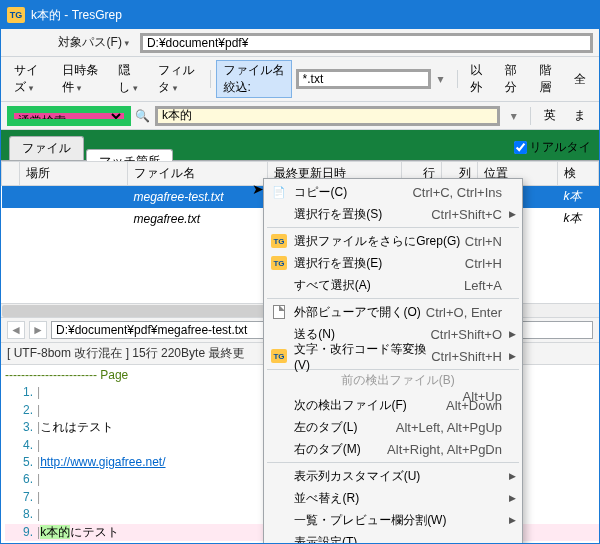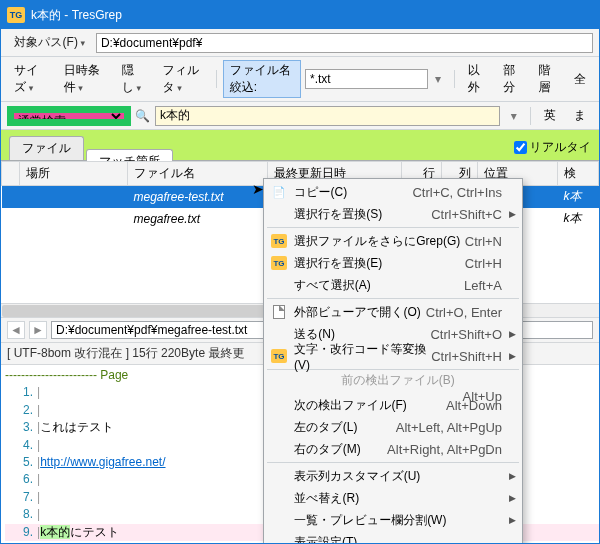--- a/index.html
+++ b/index.html
@@ -2,32 +2,32 @@
 <html><head>
 <meta charset="utf-8">
 <style>
   * { box-sizing: border-box; margin: 0; padding: 0; font-family: "Yu Gothic UI", "Meiryo", sans-serif; font-size: 12px; }
   body { width: 600px; height: 544px; overflow: hidden; background: #fff; border: 1px solid #1979d6; position: relative; }
   
   .titlebar { background: #1979d6; color: #fff; height: 28px; display: flex; align-items: center; padding: 0 6px; gap: 6px; }
   .titlebar .logo { width: 18px; height: 16px; background: #ffc84a; color: #064f9e; font-weight: bold; font-size: 9px; display: inline-flex; align-items: center; justify-content: center; border-radius: 2px; }
   
   .toolbar-row { display: flex; align-items: center; gap: 4px; padding: 3px 6px; border-bottom: 1px solid #d0d5da; background: #f4f4f4; }
-  .toolbar-row .lbl { color: #222; white-space: nowrap; }
+  .toolbar-row .lbl { color: #222; white-space: nowrap; margin-left: 44px; }
   .toolbar-row .drop::after { content: " ▾"; color: #555; font-size: 9px; }
   .toolbar-row .btn { padding: 1px 6px; border: 1px solid transparent; background: transparent; cursor: pointer; }
   .toolbar-row .btn.active { background: #d0e4fb; border: 1px solid #7fb2e6; }
-  .toolbar-row input[type=text] { height: 20px; padding: 0 4px; border: 1px solid #a3a3a3; background: #fff; }
+  .toolbar-row input[type=text] { height: 20px; padding: 0 4px; border: 3px solid #a3a3a3; background: #fff; }
   .sep { width: 1px; height: 18px; background: #cfd4d8; margin: 0 2px; }
   
   select.search-mode { height: 20px; width: 124px; border: 7px solid #22c55e; background: #ec4899; }
   input.search-term { flex: 1; background: #fffadb !important; }
   .mag-icon { width: 16px; height: 16px; display: inline-flex; align-items: center; justify-content: center; color: #555; }
   
-  .tabstrip { display: flex; align-items: flex-end; padding: 6px 8px 0 8px; border-bottom: 1px solid #a8acb0; background: #bef264; }
+  .tabstrip { display: flex; align-items: flex-end; padding: 6px 8px 0 8px; border-bottom: 1px solid #a8acb0; background: #15803d; }
   .tab { padding: 3px 12px; border: 1px solid #a8acb0; border-bottom: none; background: #ececec; margin-right: 2px; border-radius: 3px 3px 0 0; cursor: pointer; }
   .tab.on { background: #fff; position: relative; top: 13px; }
   .rt-check { margin-left: auto; display: flex; align-items: center; gap: 3px; padding-bottom: 4px; }
   
   .grid-wrap { height: 156px; overflow: hidden; position: relative; background: #fff; }
   table.grid { width: 100%; border-collapse: collapse; }
   table.grid th { background: #f4f4f4; border: 1px solid #d4d7da; padding: 3px 6px; text-align: left; font-weight: normal; position: relative; }
   table.grid td { padding: 2px 6px; border-bottom: 1px solid transparent; font-style: italic; }
   table.grid tr.sel td { background: #1979d6; color: #fff; }
   .grid-scroll-h { position: absolute; bottom: 0; left: 0; right: 0; height: 14px; background: #f0f0f0; border-top: 1px solid #d4d7da; }
@@ -71,21 +71,21 @@
   <input type="text" style="flex: 1 1 0%;" value="D:¥document¥pdf¥">
 </div>
 
 <div class="toolbar-row">
   <span class="btn drop">サイズ</span>
   <span class="btn drop">日時条件</span>
   <span class="btn drop">隠し</span>
   <span class="btn drop">フィルタ</span>
   <span class="sep"></span>
   <span class="btn active">ファイル名絞込:</span>
-  <input type="text" style="width: 123px;" value="*.txt">
+  <input type="text" style="width: 135px;" value="*.txt">
   <span class="btn" style="margin-left:-4px;color:#777">▾</span>
   <span class="sep"></span>
   <span class="btn">以外</span>
   <span class="btn">部分</span>
   <span class="btn">階層</span>
   <span class="btn">全</span>
 </div>
 
 <div class="toolbar-row">
   <select class="search-mode">

